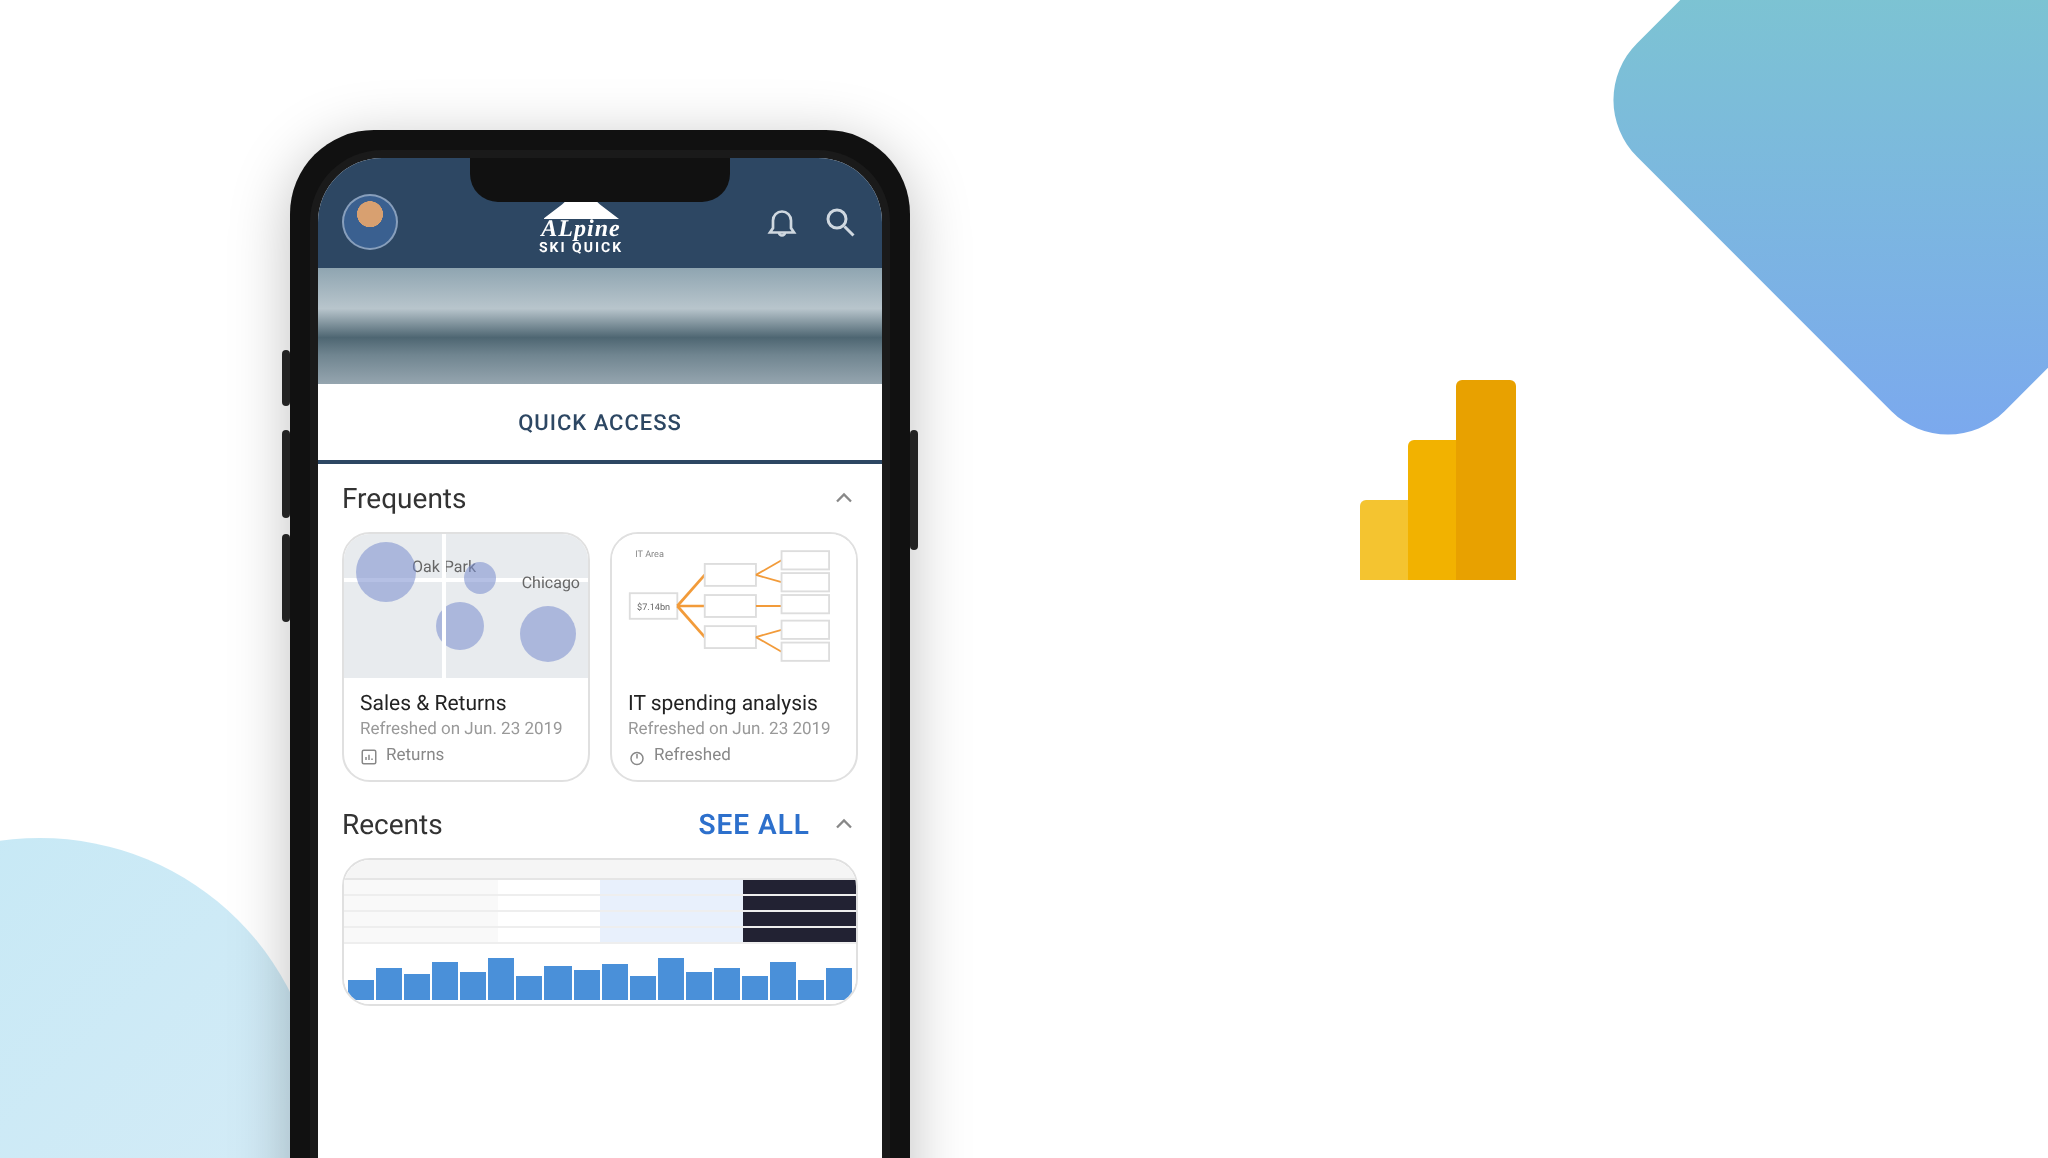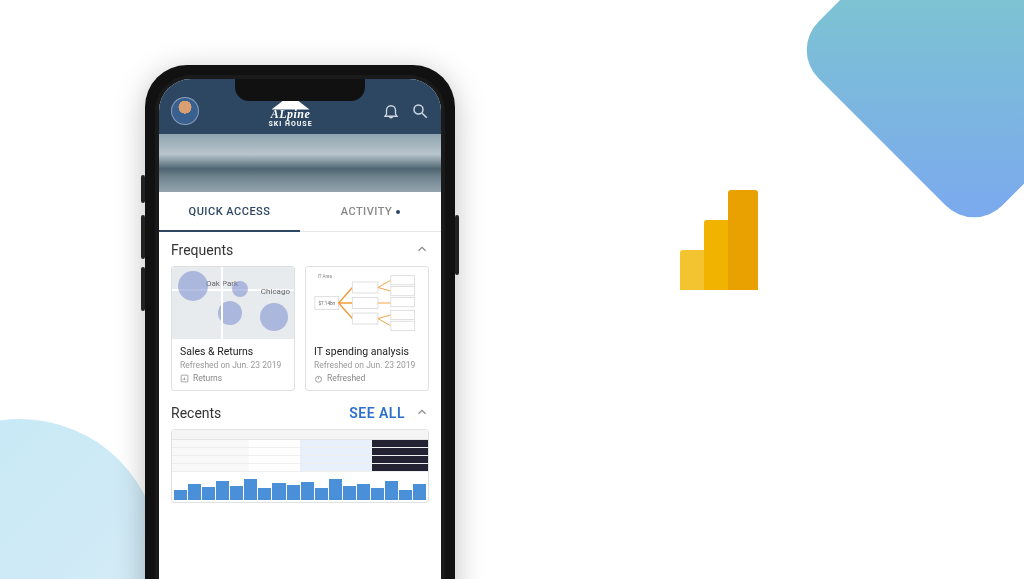--- a/index.html
+++ b/index.html
@@ -127,21 +127,21 @@
 
     
     .section { padding: 10px 12px 4px; }
     .section-header { display: flex; align-items: flex-start; justify-content: space-between; margin-bottom: 8px; }
     .section-title { font-size: 14px; color: #333; font-weight: 400; }
     .see-all { font-size: 14px; color: #2d70cc; font-weight: 600; letter-spacing: 0.5px; margin-left: auto; margin-right: 10px; }
     .chevron { color: #888; }
 
     .cards-row { display: flex; gap: 10px; }
     .card {
-      flex: 1; border: 1px solid #e0e0e0; border-radius: 3px; overflow: hidden;
+      flex: 1; border: 1px solid #e0e0e0; border-radius: 14px; overflow: hidden;
       background: #fff;
       display: flex; flex-direction: column;
     }
     .card-preview { height: 72px; background: #f4f4f4; position: relative; overflow: hidden; }
     .card-body { padding: 6px 8px 7px; }
     .card-title { font-size: 10.5px; color: #222; margin-bottom: 2px; }
     .card-sub { font-size: 8.5px; color: #999; margin-bottom: 3px; }
     .card-type { font-size: 8.5px; color: #888; display: flex; align-items: center; gap: 4px; }
     .type-icon { width: 9px; height: 9px; display: inline-block; }
 
@@ -189,41 +189,37 @@
   <div class="phone-btn right1"></div>
   <div class="phone-inner">
     <div class="screen">
       <div class="notch"></div>
 
       <div class="app-header">
         <div class="avatar"></div>
         <div class="brand">
           <div class="brand-mtn"></div>
           <div class="brand-title">ALpine</div>
-          <div class="brand-sub">SKI HOUSE</div>
+          <div class="brand-sub">SKI QUICK</div>
         </div>
         <svg class="hdr-icon" viewBox="0 0 24 24" fill="none" stroke="currentColor" stroke-width="1.8">
             <path d="M18 16v-5a6 6 0 10-12 0v5l-2 3h16l-2-3z"></path>
             <path d="M10 19a2 2 0 004 0"></path>
           </svg>
         <svg class="hdr-icon" viewBox="0 0 24 24" fill="none" stroke="currentColor" stroke-width="2">
             <circle cx="10" cy="10" r="6"></circle>
             <line x1="15" y1="15" x2="21" y2="21"></line>
           </svg>
       </div>
 
       <div class="banner"></div>
 
       <div class="tabs">
         <div class="tab active">
           <span>QUICK ACCESS</span>
-        </div>
-        <div class="tab">
-          <span>ACTIVITY</span>
-          <span class="tab-dot"></span>
         </div>
       </div>
 
       <div class="section">
         <div class="section-header">
           <div class="section-title">Frequents</div>
           <svg class="chevron" width="14" height="14" viewBox="0 0 24 24" fill="none" stroke="currentColor" stroke-width="2">
               <polyline points="6 15 12 9 18 15"></polyline>
             </svg>
         </div>

